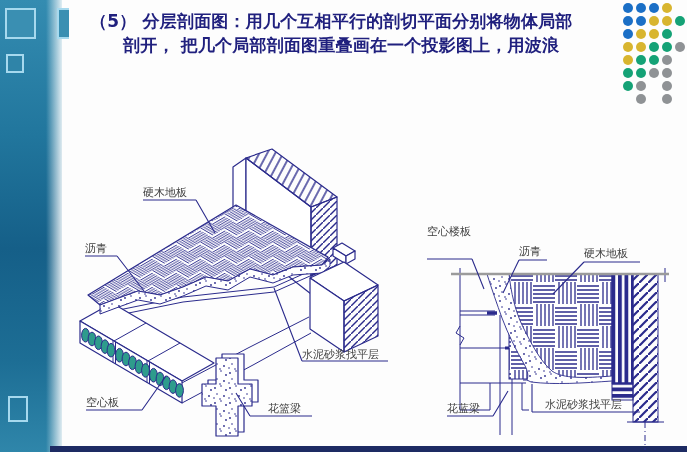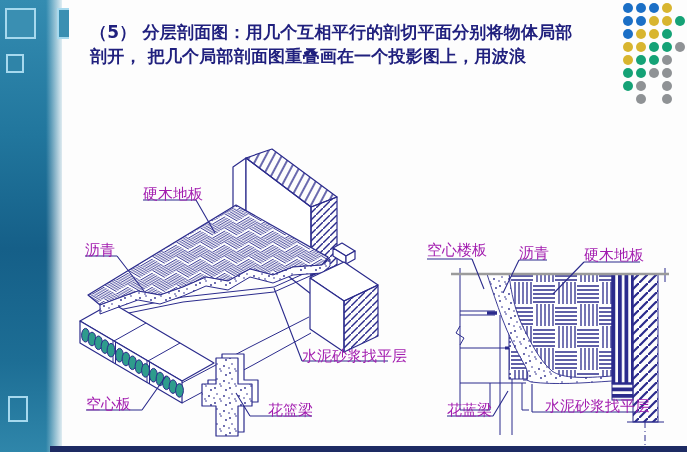--- a/index.html
+++ b/index.html
@@ -8,27 +8,27 @@
   .sidebar{position:absolute;left:0;top:0;width:62px;height:452px;
     background:linear-gradient(180deg,#348cb1 0%,#21769d 30%,#155f88 55%,#1d6e95 80%,#2f86aa 100%)}
   .sidebar-fade{position:absolute;right:0;top:0;width:16px;height:100%;
     background:linear-gradient(90deg,rgba(255,255,255,0),rgba(255,255,255,.85))}
   .sq{position:absolute;border:2px solid #a6d9ee;box-sizing:border-box}
   .sq1{left:5px;top:8px;width:31px;height:31px;background:#3a8fb2}
   .sq2{left:57px;top:8px;width:12px;height:31px;background:#3a8fb2;border-right:none}
   .sq3{left:6px;top:54px;width:18px;height:19px;background:#2f84a8}
   .sq4{left:8px;top:396px;width:20px;height:26px;background:transparent}
   .bottombar{position:absolute;left:50px;top:446px;width:637px;height:6px;background:#1d2b63}
-  .title{position:absolute;left:90px;top:20px;width:548px;color:#20207e;
+  .title{position:absolute;left:90px;top:9px;width:548px;color:#20207e;
          font-weight:bold;font-size:17px;line-height:1.43;letter-spacing:.2px}
-  .title .ind{}
+  .title .ind{margin-left:33px}
   .dots{position:absolute;left:623px;top:3px}
   .dotrow{display:flex;gap:3px;margin-bottom:3px}
   .dot{width:10px;height:10px;border-radius:50%}
-  .lbl{position:absolute;font-size:15px;color:#a21caf;white-space:nowrap;line-height:1}
+  .lbl{position:absolute;font-size:11px;color:#404040;white-space:nowrap;line-height:1}
   svg{position:absolute;overflow:visible}
   .diag{position:absolute}
 </style>
 </head>
 <body>
 
 <div class="slide">
 
   <div class="sidebar">
     <div class="sidebar-fade"></div>
@@ -254,18 +254,18 @@
       <path d="M222 184V212" stroke-dasharray="6 3 1 3"></path>
     </g>
   </svg>
 
   <div class="lbl" style="left:143px;top:187px">硬木地板</div>
   <div class="lbl" style="left:85px;top:243px">沥青</div>
   <div class="lbl" style="left:302px;top:349px">水泥砂浆找平层</div>
   <div class="lbl" style="left:86px;top:397px">空心板</div>
   <div class="lbl" style="left:268px;top:403px">花篮梁</div>
 
-  <div class="lbl" style="left:427px;top:243px">空心楼板</div>
+  <div class="lbl" style="left:427px;top:226px">空心楼板</div>
   <div class="lbl" style="left:519px;top:246px">沥青</div>
   <div class="lbl" style="left:584px;top:248px">硬木地板</div>
   <div class="lbl" style="left:447px;top:403px">花蓝梁</div>
   <div class="lbl" style="left:545px;top:399px">水泥砂浆找平层</div>
 </div>
 
 </body></html>

